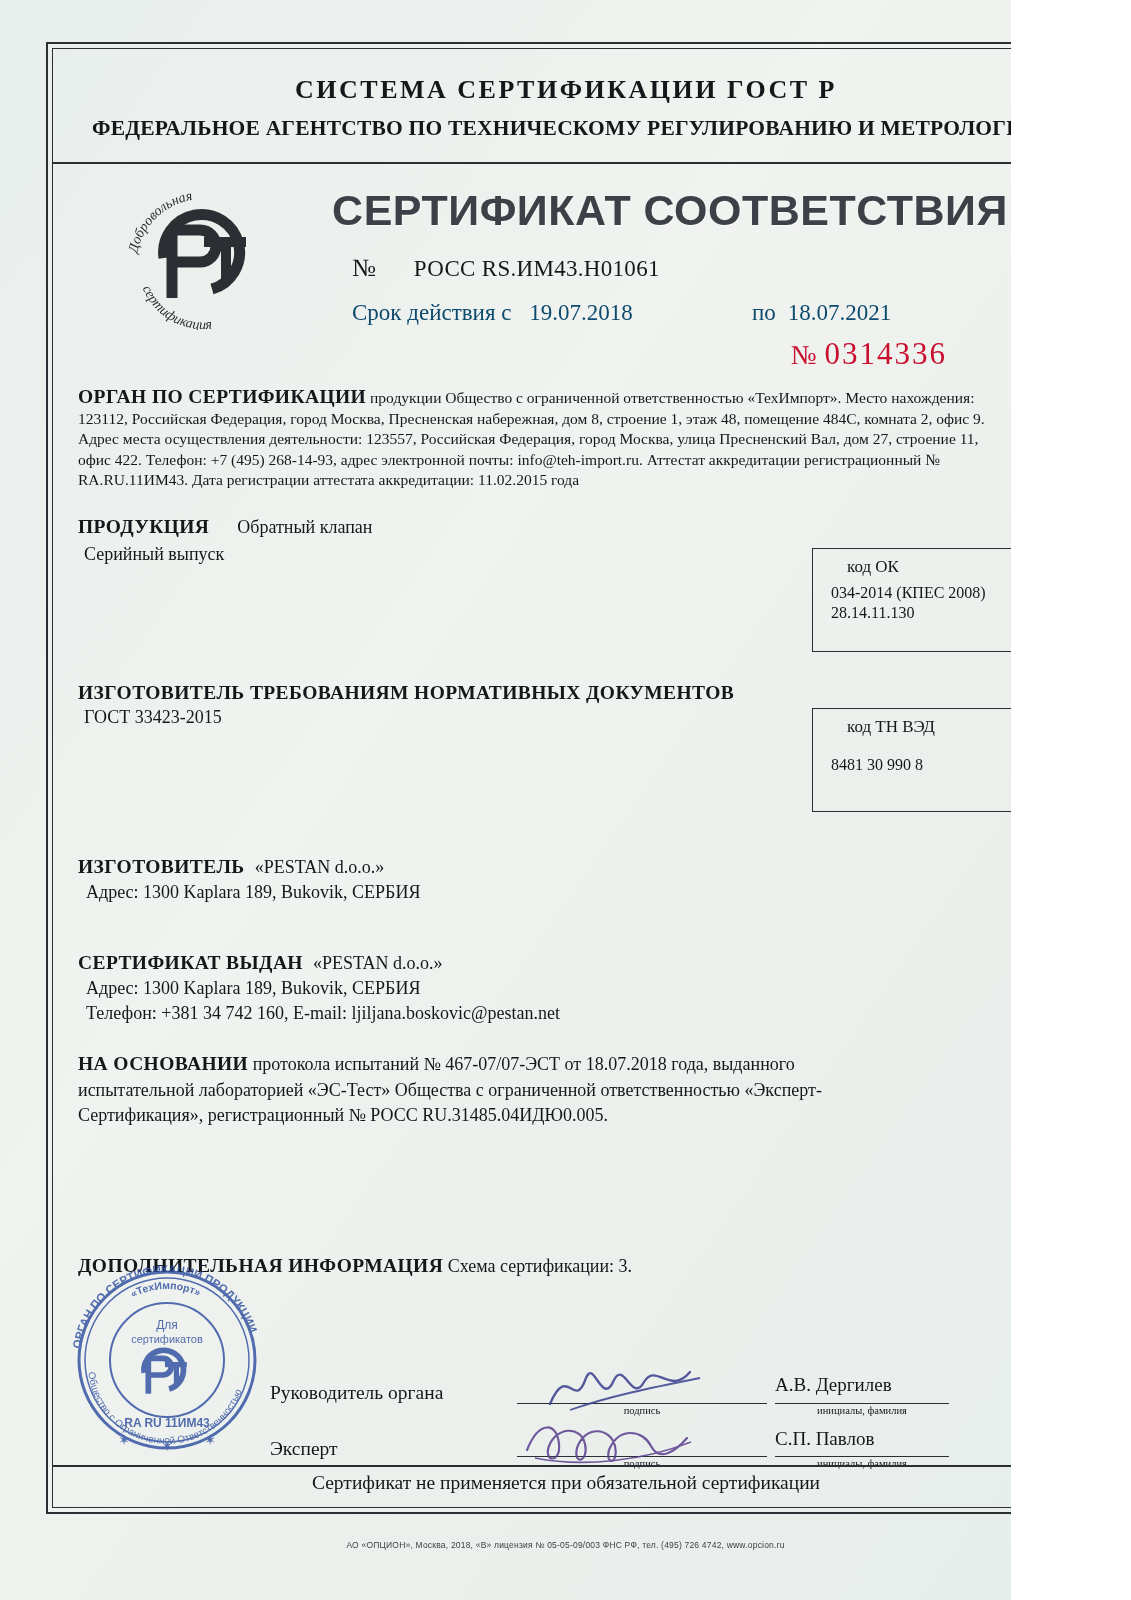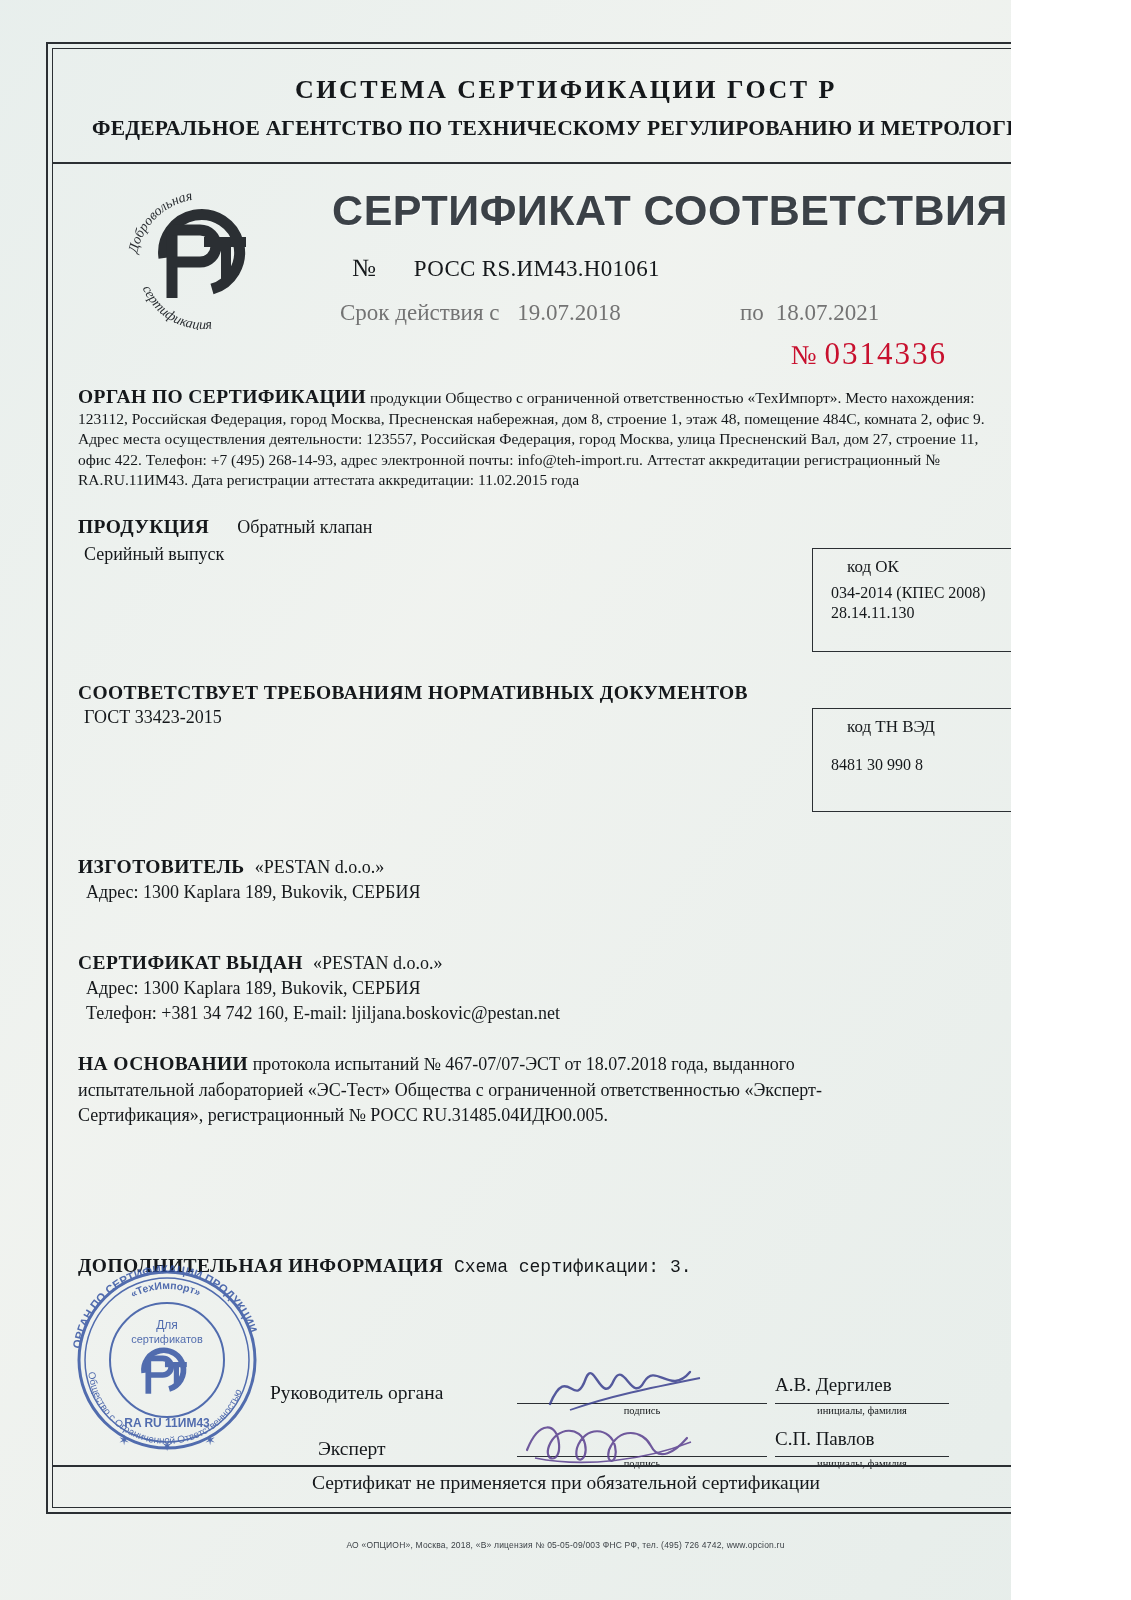--- a/index.html
+++ b/index.html
@@ -103,25 +103,25 @@
     left: 352px;
     top: 254px;
     font-size: 25px;
     color: #15181b;
   }
   .num-row .nolabel { font-size: 25px; }
   .num-row .noval { margin-left: 38px; font-size: 23px; letter-spacing: 0.3px; }
 
   .validity {
     position: absolute;
-    left: 340px;
+    left: 352px;
     top: 300px;
     width: 560px;
     font-size: 23px;
-    color: #737373;
+    color: #0c4a6e;
   }
   .validity .to {
     position: absolute;
     left: 400px;
     top: 0;
     font-size: 23px;
   }
   .validity .to .lbl { margin-right: 12px; }
 
   .serial {
@@ -167,21 +167,21 @@
 
   #issued-block { left: 78px; top: 952px; width: 760px; }
   #issued-block .name { display: inline-block; margin-left: 10px; font-size: 18px; }
   #issued-block .ln { font-size: 18px; padding-left: 8px; margin-top: 4px; }
 
   #basis-block { left: 78px; top: 1052px; width: 830px; }
   #basis-block .t { font-size: 18px; line-height: 1.42; }
   #basis-block .caps { display: inline; }
 
   #extra-block { left: 78px; top: 1255px; width: 800px; }
-  #extra-block .t { display: inline; font-size: 18px; font-family: Liberation Mono, monospace; }
+  #extra-block .t { display: inline; font-size: 18px; }
 
   
   .codebox {
     position: absolute;
     border: 1px solid #2b2f33;
     box-sizing: border-box;
     color: #15181b;
   }
   #ok-box { left: 812px; top: 548px; width: 237px; height: 104px; border-right: none; }
   #tn-box { left: 812px; top: 708px; width: 237px; height: 104px; border-right: none; }
@@ -320,21 +320,21 @@
     <div class="serial-issue">Серийный выпуск</div>
   </div>
 
   <div class="codebox" id="ok-box">
     <div class="lbl">код ОК</div>
     <div class="val" style="white-space:pre-line">034-2014 (КПЕС 2008)
 28.14.11.130</div>
   </div>
 
   <div class="sec" id="norm-block">
-    <div class="caps">СООТВЕТСТВУЕТ ТРЕБОВАНИЯМ НОРМАТИВНЫХ ДОКУМЕНТОВ</div>
+    <div class="caps">ИЗГОТОВИТЕЛЬ ТРЕБОВАНИЯМ НОРМАТИВНЫХ ДОКУМЕНТОВ</div>
     <div class="gost">ГОСТ 33423-2015</div>
   </div>
 
   <div class="codebox" id="tn-box">
     <div class="lbl">код ТН ВЭД</div>
     <div class="val">8481 30 990 8</div>
   </div>
 
   <div class="sec" id="maker-block">
     <span class="caps">ИЗГОТОВИТЕЛЬ</span><span class="name">«PESTAN d.o.o.»</span>
@@ -390,21 +390,21 @@
     </svg>
   </div>
 
   <div class="sig-label" style="left:270px; top:1382px;">Руководитель органа</div>
   <div class="sig-rule" style="left:517px; top:1403px; width:250px;"></div>
   <div class="sig-sub" style="left:517px; top:1405px; width:250px;">подпись</div>
   <div class="sig-rule" style="left:775px; top:1403px; width:174px;"></div>
   <div class="sig-name" style="left:775px; top:1374px;">А.В. Дергилев</div>
   <div class="sig-sub" style="left:775px; top:1405px; width:174px;">инициалы, фамилия</div>
 
-  <div class="sig-label" style="left:270px; top:1438px;margin-left:48px;">Эксперт</div>
+  <div class="sig-label" style="left:270px; top:1438px;">Эксперт</div>
   <div class="sig-rule" style="left:517px; top:1456px; width:250px;"></div>
   <div class="sig-sub" style="left:517px; top:1458px; width:250px;">подпись</div>
   <div class="sig-rule" style="left:775px; top:1456px; width:174px;"></div>
   <div class="sig-name" style="left:775px; top:1428px;">С.П. Павлов</div>
   <div class="sig-sub" style="left:775px; top:1458px; width:174px;">инициалы, фамилия</div>
 
   <svg class="signature-ink" style="left:540px; top:1352px;" width="200" height="70" viewBox="0 0 200 70">
     <path d="M10,52 C28,10 34,60 46,26 C54,6 62,56 74,28 C84,8 92,52 104,30 C116,10 130,44 150,20" fill="none" stroke="#3a3f8f" stroke-width="2.4" stroke-linecap="round"></path>
     <path d="M30,58 C70,44 110,36 160,26" fill="none" stroke="#3a3f8f" stroke-width="1.8"></path>
   </svg>

